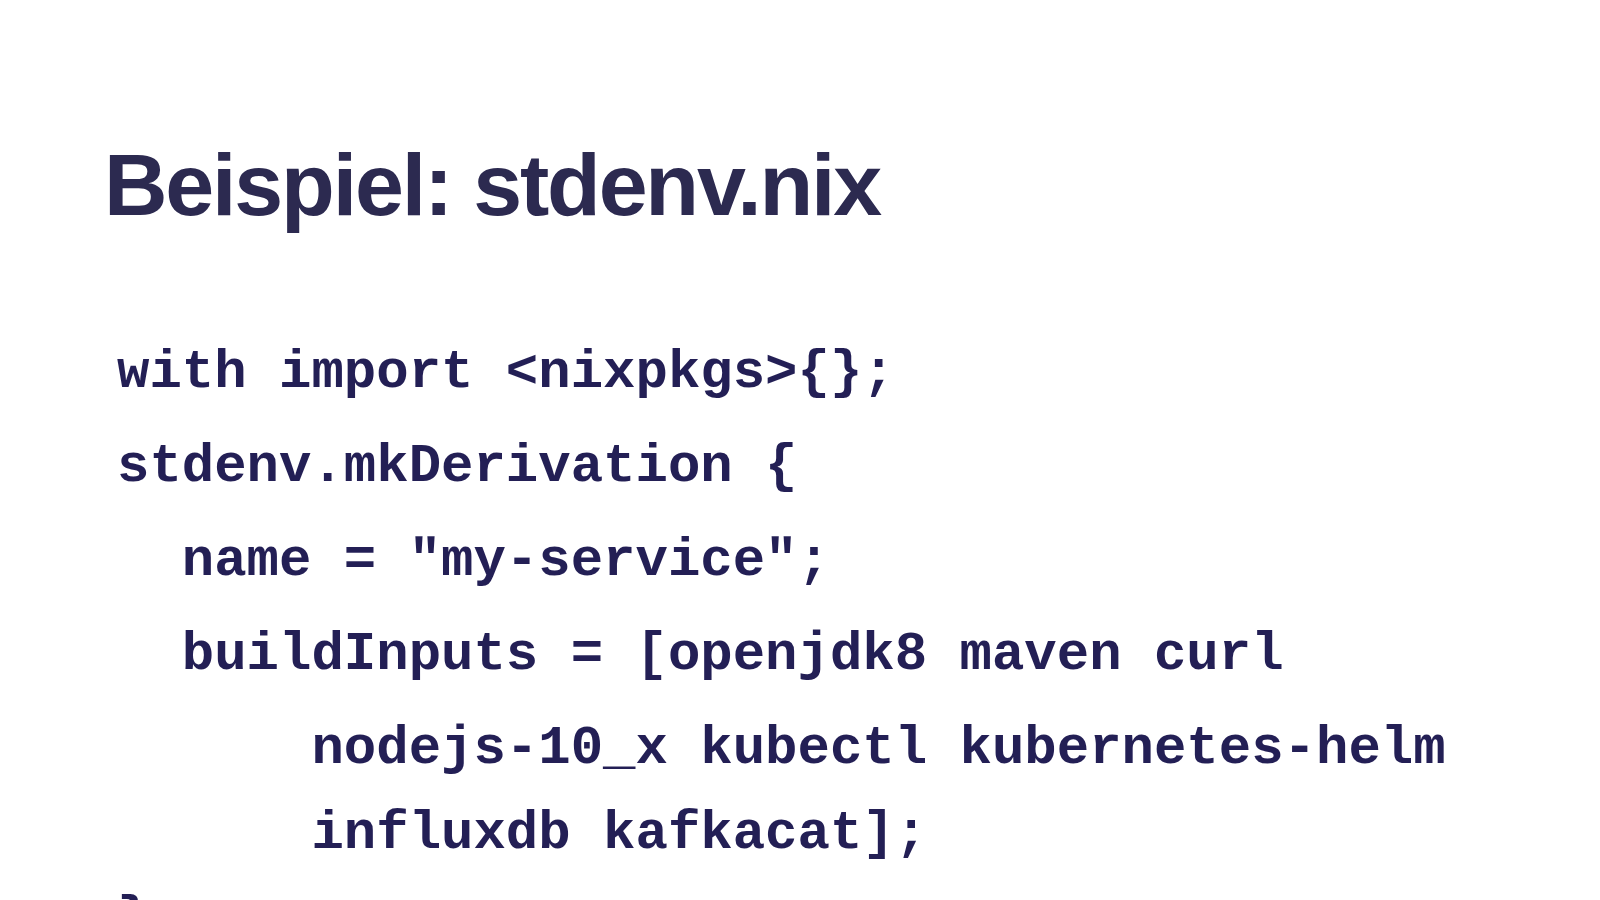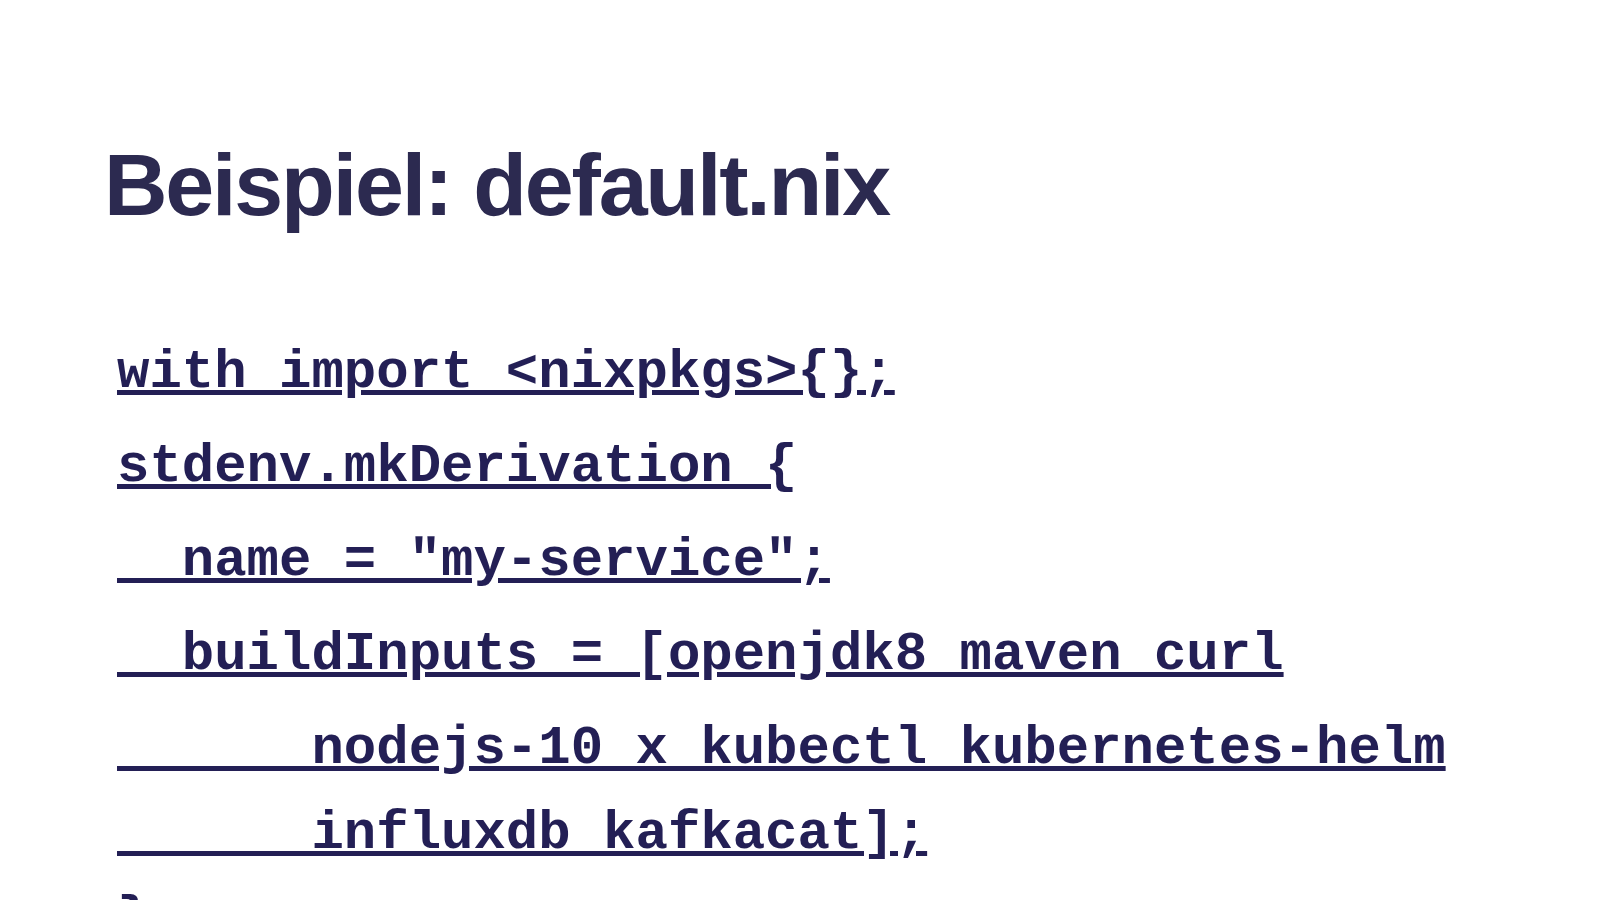--- a/index.html
+++ b/index.html
@@ -47,30 +47,29 @@
   }
   .code-line {
     display: block;
     white-space: pre;
     height: 94px;
     line-height: 94px;
     font-family: "Liberation Mono", monospace;
     font-weight: 700;
     font-size: 54px;
     color: #231f55;
-    text-decoration: underline;
   }
   .code-line.cont {
     height: 77px;
     line-height: 77px;
     margin-top: 8px;
   }
 </style>
 </head>
 <body>
 
 <div class="slide">
 
-  <h1 class="slide-title">Beispiel: default.nix</h1>
+  <h1 class="slide-title">Beispiel: stdenv.nix</h1>
 
   <pre class="code-block"><code class="code-line">with import &lt;nixpkgs&gt;{};</code><code class="code-line">stdenv.mkDerivation {</code><code class="code-line">  name = "my-service";</code><code class="code-line">  buildInputs = [openjdk8 maven curl</code><code class="code-line cont">      nodejs-10_x kubectl kubernetes-helm</code><code class="code-line cont">      influxdb kafkacat];</code><code class="code-line">}</code></pre>
 
 </div>
 
 </body></html>

